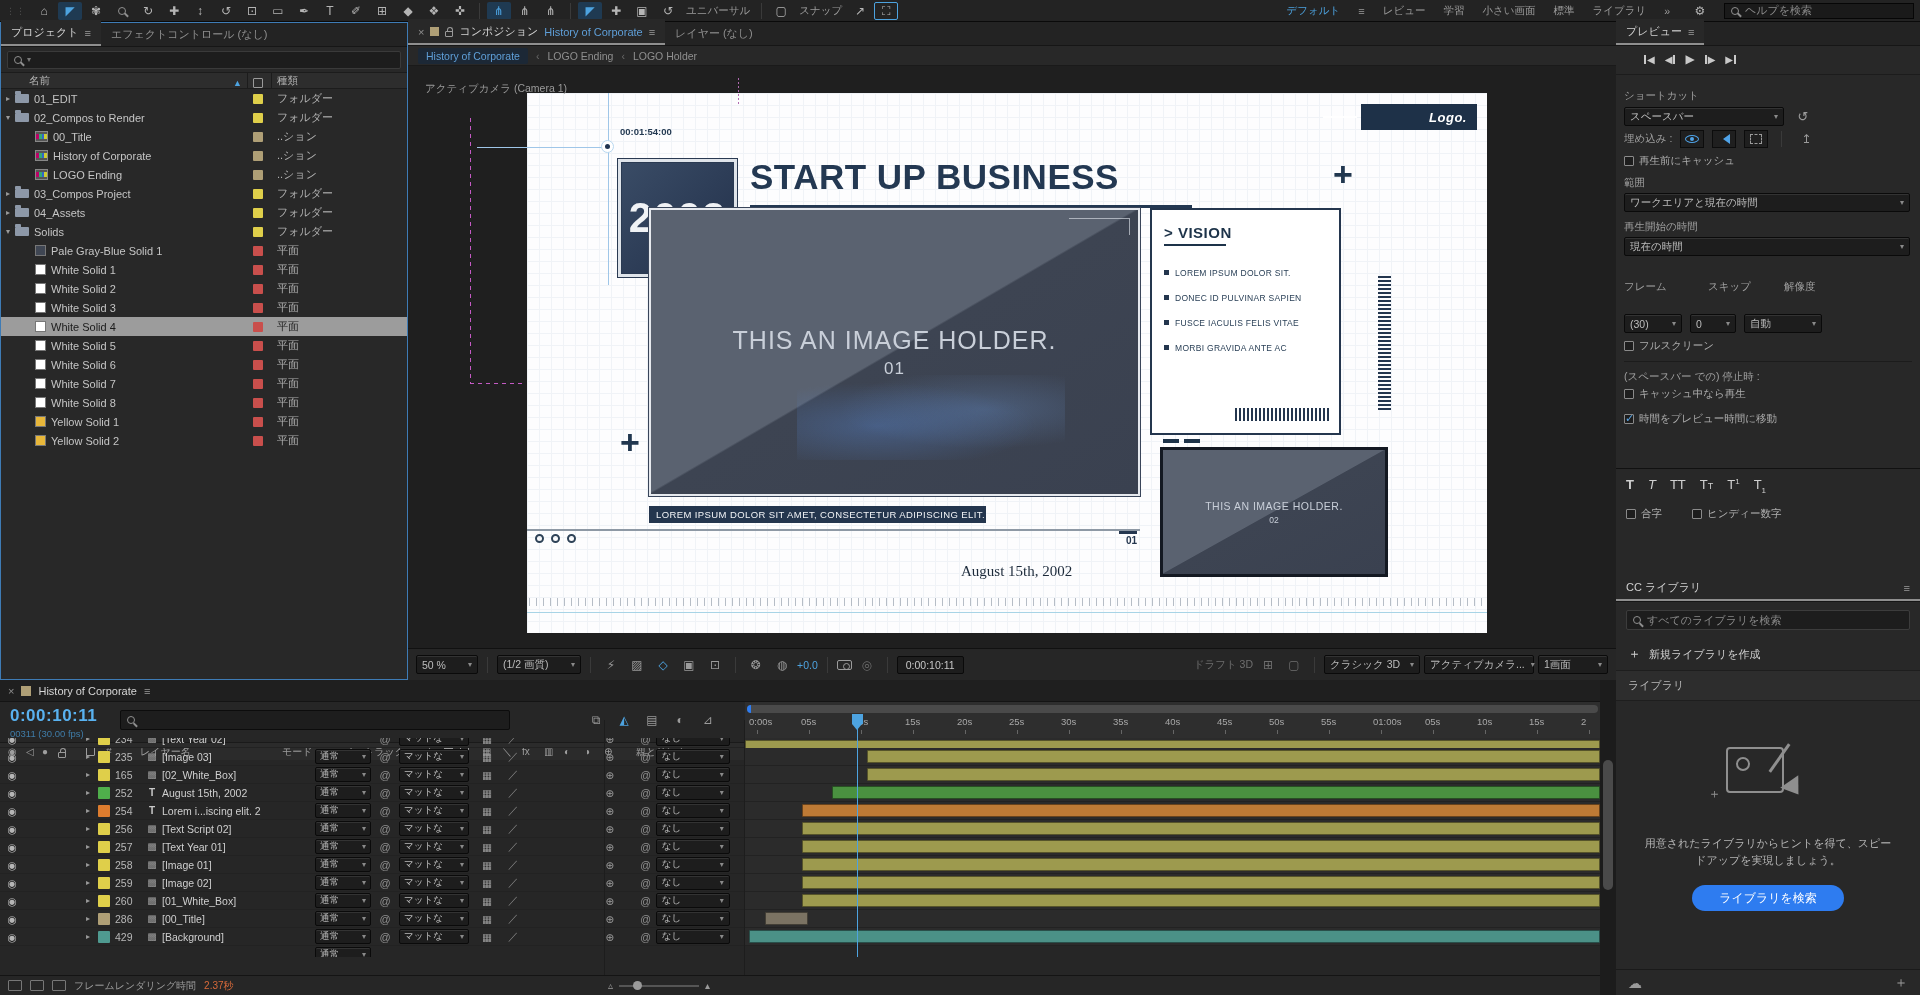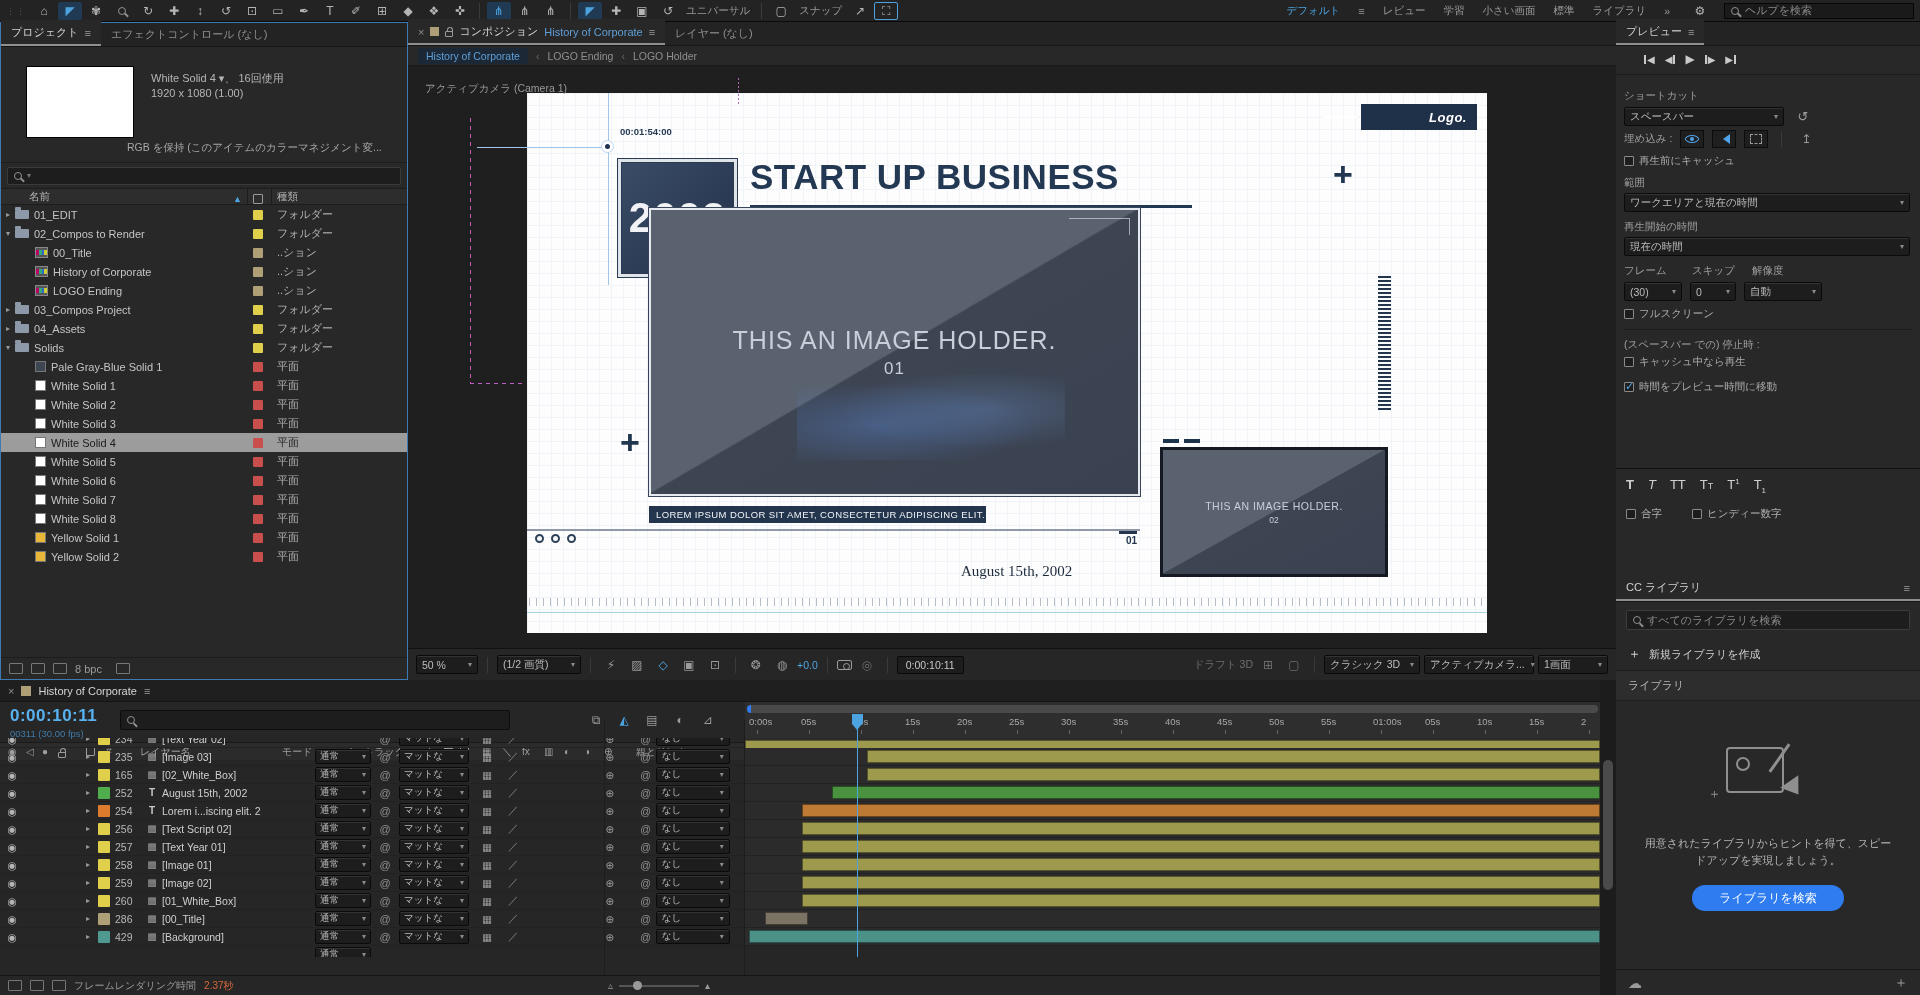--- a/index.html
+++ b/index.html
@@ -323,28 +323,20 @@
   </div>
 
   <div class="panel" id="project">
     <div class="ptabs">
       <span class="ptab active">
         <span>プロジェクト</span>
           <span class="hamb">≡</span>
       </span>
       <span class="ptab">エフェクトコントロール (なし)</span>
     </div>
-    <div class="proj-info">
-      <div class="thumb"></div>
-      <div class="pi-line1">
-        <span>White Solid 4</span> ▾<span>、 16回使用</span>
-      </div>
-      <div class="pi-line2">1920 x 1080 (1.00)</div>
-      <div class="pi-color">RGB を保持 (このアイテムのカラーマネジメント変...</div>
-    </div>
     <div class="proj-search">
       <div class="searchfield">
         <span class="sg"></span>
           <span style="color:#777;font-size:8px">▾</span>
       </div>
     </div>
     <div class="proj-header">
       <span class="h-name">名前</span>
       <span class="sort">▲</span>
       <span class="h-tag"></span>
@@ -480,27 +472,20 @@
     <span class="ptype">平面</span>
   </div>
         <div class="prow">
     <span class="twirl" style="margin-left: 20px;"></span>
     <span class="solid-ic" style="background: rgb(232, 183, 58);"></span>
     <span class="plabel">Yellow Solid 2</span>
     <span class="tagchip" style="background: rgb(201, 79, 76);"></span>
     <span class="ptype">平面</span>
   </div>
       </div>
-    <div class="proj-footer">
-      <span class="mini"></span>
-      <span class="mini"></span>
-      <span class="mini"></span>
-      <span>8 bpc</span>
-      <span class="mini" style="margin-left:6px"></span>
-    </div>
   </div>
 
   <div class="panel" id="comp">
     <div class="ptabs">
       <span class="ptab active">
         <span style="color:#8f8f8f">×</span>
         <span style="width:9px;height:9px;background:#af9f76;display:inline-block"></span>
         <span class="lock"></span>
         <span>コンポジション</span>
         <span style="color:#5f9fd8">History of Corporate</span>
@@ -530,20 +515,31 @@
 
         <div class="holder holder1">
           <div class="glow"></div>
           <span class="h-big">THIS AN IMAGE HOLDER.</span>
           <span class="h-num">01</span>
         </div>
 
         <span class="plus" style="left:806px;top:62px">+</span>
         <span class="plus" style="left:93px;top:330px">+</span>
 
+        <div class="visionbox">
+          <div class="v-title">&gt; VISION</div>
+          <div class="v-rule"></div>
+          <div class="v-items" id="vision-items">
+              <div class="v-item">LOREM IPSUM DOLOR SIT.</div>
+              <div class="v-item">DONEC ID PULVINAR SAPIEN</div>
+              <div class="v-item">FUSCE IACULIS FELIS VITAE</div>
+              <div class="v-item">MORBI GRAVIDA ANTE AC</div>
+            </div>
+          <div class="v-barcode"></div>
+        </div>
         <div class="side-barcode"></div>
 
         <div class="banner">LOREM IPSUM DOLOR SIT AMET, CONSECTETUR ADIPISCING ELIT.</div>
         <div class="divider"></div>
         <div class="circles">
             <span></span>
             <span></span>
             <span></span>
           </div>
         <div class="mark01">
@@ -661,21 +657,21 @@
           <span>ワークエリアと現在の時間</span>
           <span class="car">▾</span>
         </span>
       <div class="pv-label">再生開始の時間</div>
       <span class="dd" style="width:286px">
           <span>現在の時間</span>
           <span class="car">▾</span>
         </span>
       <div class="pv-row" style="margin-top:8px">
         <span class="pv-label" style="margin:0;width:60px">フレーム</span>
-        <span class="pv-label" style="margin:0;width:52px">スキップ</span>
+        <span class="pv-label" style="margin:16px;width:52px">スキップ</span>
         <span class="pv-label" style="margin:0">解像度</span>
       </div>
       <div class="pv-row">
         <span class="dd" style="width:58px">
             <span>(30)</span>
             <span class="car">▾</span>
           </span>
         <span class="dd" style="width:46px">
             <span>0</span>
             <span class="car">▾</span>

